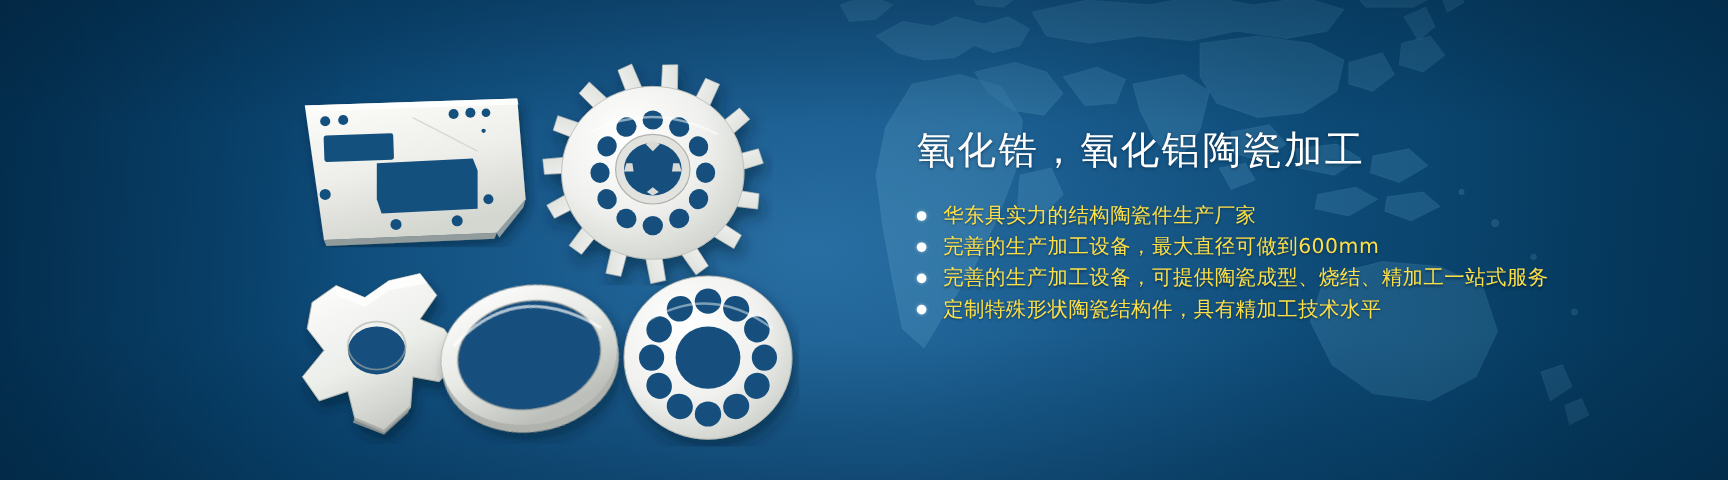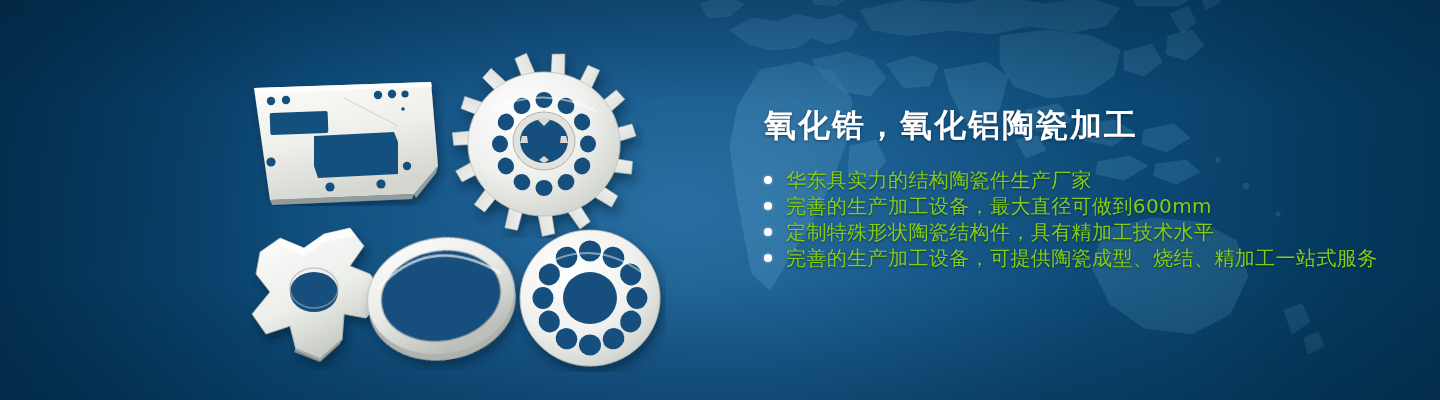--- a/index.html
+++ b/index.html
@@ -66,21 +66,21 @@
     position: absolute;
     left: 764px;
     top: 108px;
     width: 560px;
   }
   .headline {
     color: #ffffff;
     font-size: 32px;
     line-height: 1.1;
     letter-spacing: 2px;
-    font-weight: 700;
+    font-weight: 400;
     margin: 0 0 28px 0;
     text-shadow: 0 1px 3px rgba(0,20,40,0.55);
     white-space: nowrap;
   }
   .bullets { list-style: none; margin: 0; padding: 0; }
   .bullet {
     display: flex;
     align-items: center;
     margin-bottom: 8px;
     white-space: nowrap;
@@ -88,22 +88,22 @@
   .bullet:last-child { margin-bottom: 0; }
   .dot {
     width: 8px; height: 8px;
     border-radius: 50%;
     background: #ffffff;
     flex: 0 0 8px;
     margin-right: 14px;
     box-shadow: 0 0 3px rgba(255,255,255,0.5);
   }
   .bullet-text {
-    color: #84cc16;
-    font-size: 20px;
+    color: #fde047;
+    font-size: 17px;
     line-height: 18px;
     letter-spacing: 0.4px;
     text-shadow: 0 1px 2px rgba(0,18,36,0.55);
   }
 </style>
 </head>
 <body>
 
 <div id="banner">
 
@@ -438,22 +438,22 @@
       <li class="bullet">
         <span class="dot"></span>
         <span class="bullet-text">华东具实力的结构陶瓷件生产厂家</span>
       </li>
       <li class="bullet">
         <span class="dot"></span>
         <span class="bullet-text">完善的生产加工设备，最大直径可做到600mm</span>
       </li>
       <li class="bullet">
         <span class="dot"></span>
-        <span class="bullet-text">定制特殊形状陶瓷结构件，具有精加工技术水平</span>
+        <span class="bullet-text">完善的生产加工设备，可提供陶瓷成型、烧结、精加工一站式服务</span>
       </li>
       <li class="bullet">
         <span class="dot"></span>
-        <span class="bullet-text">完善的生产加工设备，可提供陶瓷成型、烧结、精加工一站式服务</span>
+        <span class="bullet-text">定制特殊形状陶瓷结构件，具有精加工技术水平</span>
       </li>
     </ul>
   </div>
 
 </div>
 
 </body></html>

